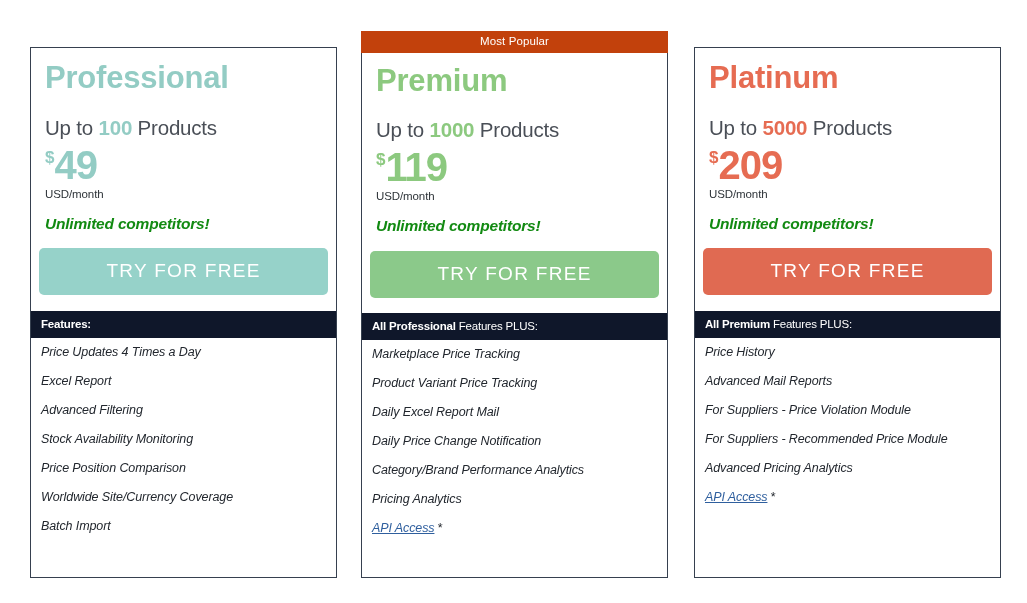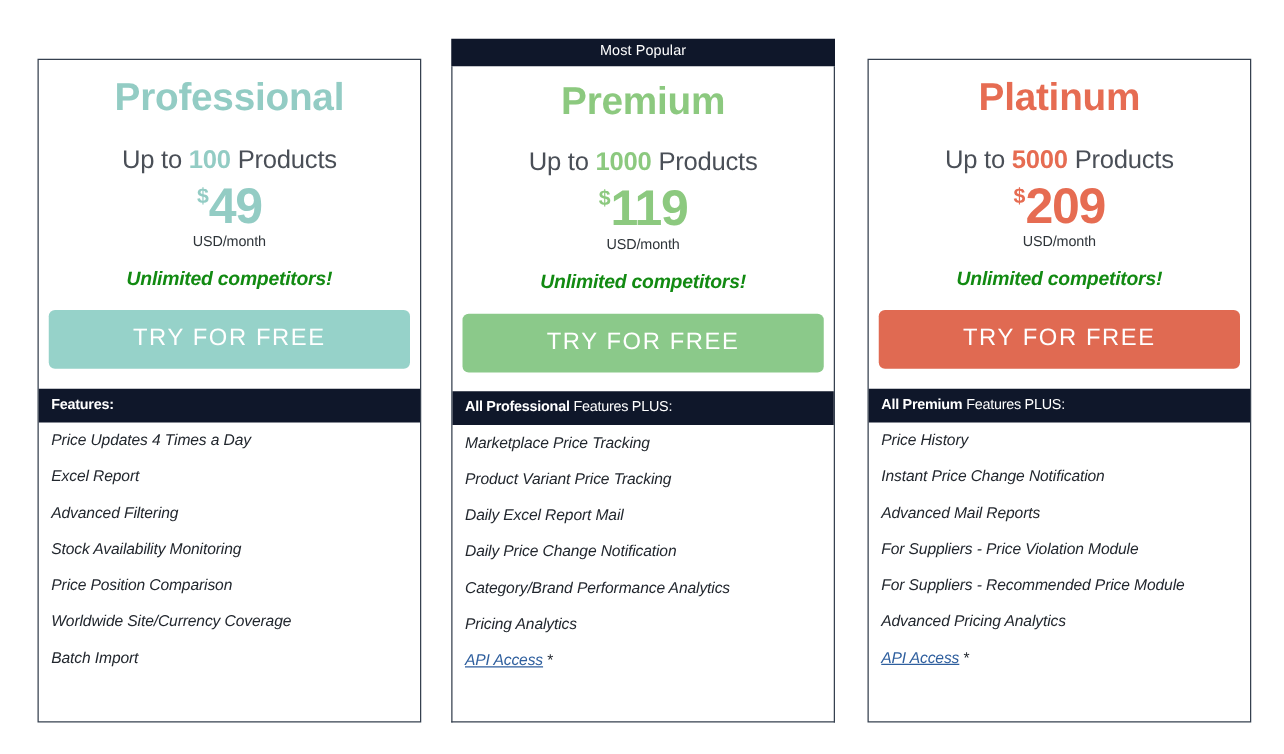--- a/index.html
+++ b/index.html
@@ -36,21 +36,21 @@
     height: 547px;
     border: none;
   }
 
   .card-1 { left: 30px; }
   .card-2 { left: 361px; }
   .card-3 { left: 694px; }
 
   
   .popular-ribbon {
-    background: #0f172a;
+    background: #c2410c;
     color: #ffffff;
     font-size: 11.5px;
     text-align: center;
     padding: 4px 0 5px 0;
     letter-spacing: 0.1px;
     line-height: 1.1;
   }
 
   .card-body {
     border-left: 1px solid #36404f;
@@ -59,21 +59,20 @@
     flex: 1;
     display: flex;
     flex-direction: column;
   }
   .plan-card:not(.featured) .card-body {
     border: none;
   }
 
   .card-top {
     padding: 0 14px;
-    text-align: center;
   }
 
   .plan-title {
     font-size: 31px;
     font-weight: bold;
     line-height: 1.05;
     margin: 14px 0 0 0;
     letter-spacing: -0.2px;
   }
   .featured .plan-title { margin-top: 12px; }
@@ -233,21 +232,20 @@
         <div class="plan-title" style="color: rgb(230, 108, 82);">Platinum</div>
         <div class="plan-products"><span>Up to </span><span class="qty" style="color: rgb(230, 108, 82);">5000</span><span> Products</span></div>
         <div class="plan-price" style="color: rgb(230, 108, 82);"><span class="cur">$</span><span class="amt">209</span></div>
         <div class="plan-period">USD/month</div>
         <div class="plan-tagline">Unlimited competitors!</div>
       </div>
       <button class="cta-button" style="background: rgb(224, 106, 82);">TRY FOR FREE</button>
       <div class="features-header"><span class="strong">All Premium</span><span> Features PLUS:</span></div>
       <ul class="features-list">
           <li class="feature-item"><span>Price History</span></li>
-          <li class="feature-item"><span>Instant Price Change Notification</span></li>
           <li class="feature-item"><span>Advanced Mail Reports</span></li>
           <li class="feature-item"><span>For Suppliers - Price Violation Module</span></li>
           <li class="feature-item"><span>For Suppliers - Recommended Price Module</span></li>
           <li class="feature-item"><span>Advanced Pricing Analytics</span></li>
           <li class="feature-item"><span class="api-link">API Access</span><span class="asterisk"> *</span></li>
         </ul>
     </div>
   </div>
 
 </div>

